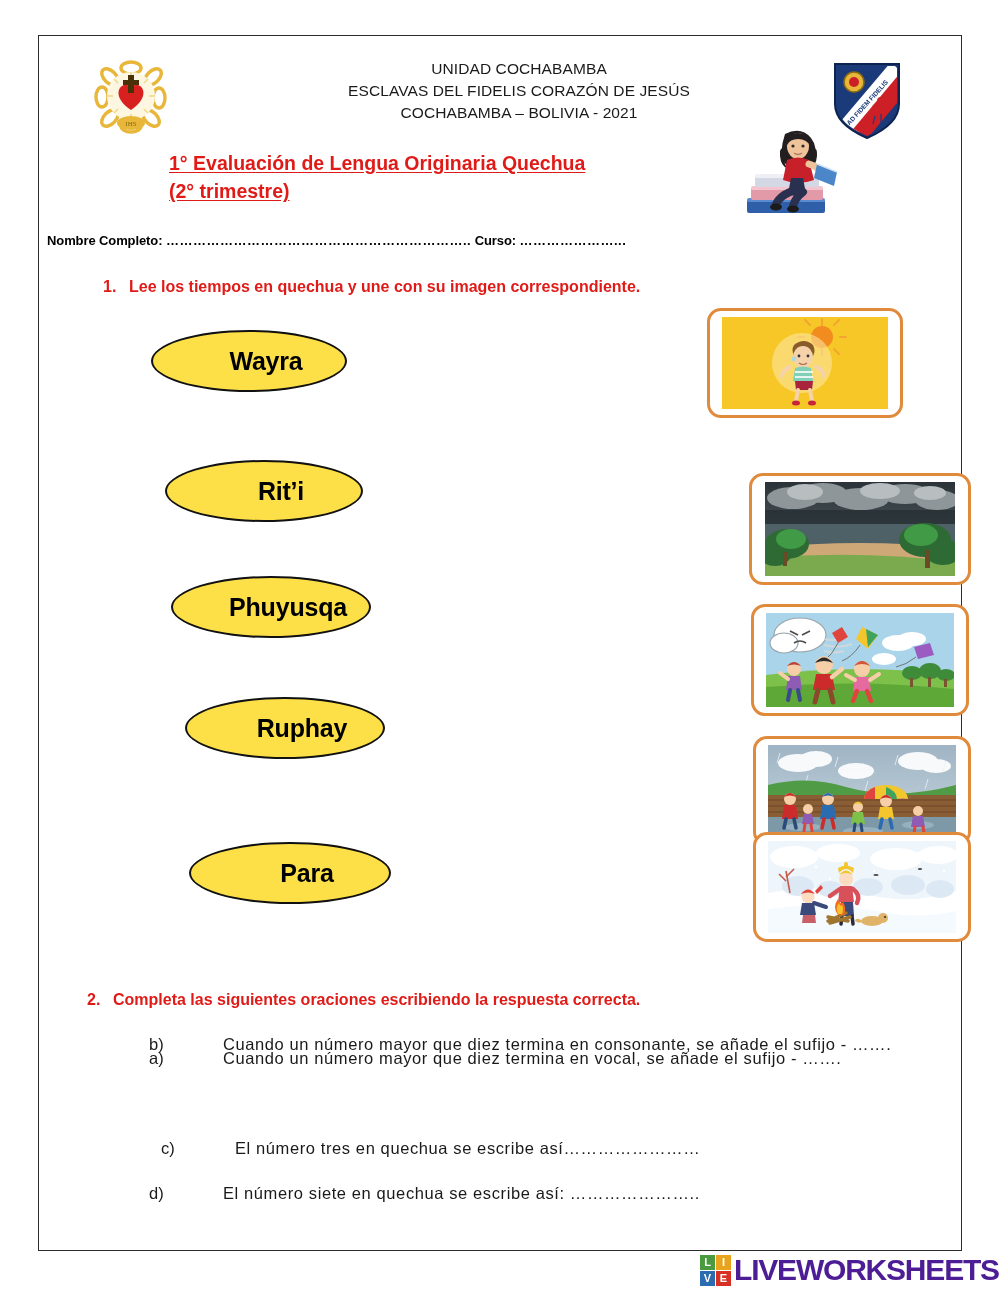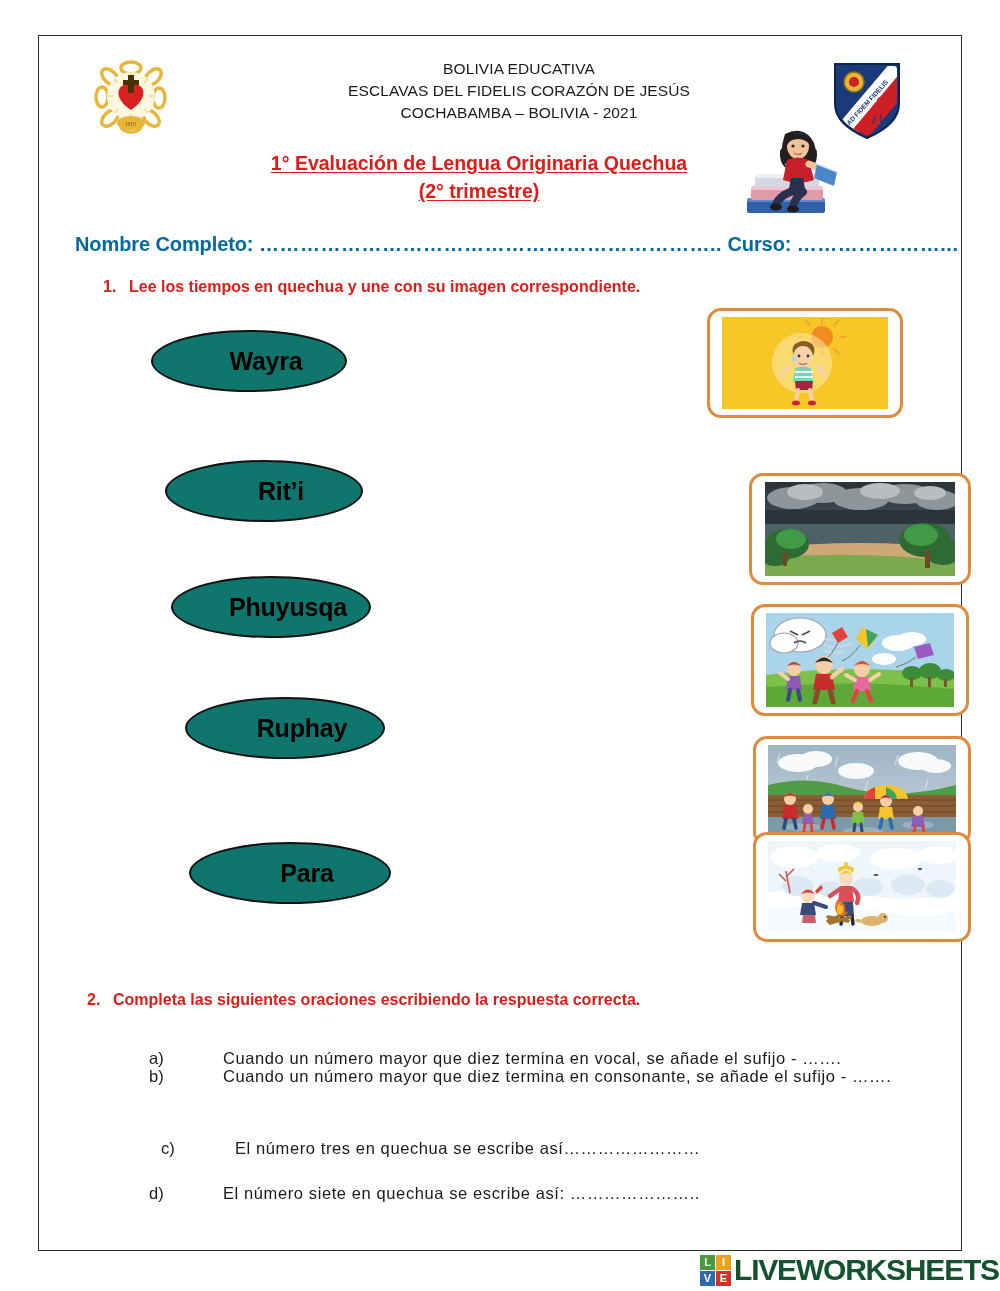--- a/index.html
+++ b/index.html
@@ -46,65 +46,64 @@
     position: absolute;
     left: 790px; top: 22px;
     width: 76px; height: 82px;
   }
 
   
   .title-block {
     position: absolute;
     left: 130px; top: 113px;
     width: 620px;
-    text-align: center;
     color: #e01b17;
     font-weight: bold;
     font-size: 19.5px;
     line-height: 1.45;
   }
   .title-block span {
     text-decoration: underline;
     text-underline-offset: 2px;
   }
   .girl-books {
     position: absolute;
     left: 694px; top: 76px;
     width: 108px; height: 118px;
   }
 
   
   .name-line {
     position: absolute;
-    left: 36px; top: 197px;
+    left: 8px; top: 197px;
     width: 880px;
-    font-size: 20px;
+    font-size: 13px;
     font-weight: bold;
-    color: #0369a1;
+    color: #000000;
     white-space: nowrap;
     letter-spacing: -.1px;
   }
   .name-line .dots { font-weight: bold; letter-spacing: .5px; }
 
   
   .instr {
     position: absolute;
     font-size: 16px;
     font-weight: bold;
     color: #e01b17;
     white-space: nowrap;
   }
   .instr .num { display: inline-block; width: 26px; }
   #instr1 { left: 44px; top: 242px; margin-left: 20px; }
   #instr2 { left: 48px; top: 955px; }
 
   
   .oval {
     position: absolute;
-    background: #0f766e;
+    background: #fde047;
     border: 2.2px solid #111111;
     border-radius: 50%;
     display: flex;
     align-items: center;
     color: #000;
     font-weight: bold;
     font-size: 25px;
     letter-spacing: -.2px;
   }
   .oval span { width: 100%; text-align: center; padding-left: 34px; }
@@ -151,21 +150,21 @@
     margin-right: 3px;
   }
   .lw-tile {
     display: flex; align-items: center; justify-content: center;
     font-size: 11px; font-weight: bold; color: #ffffff;
     font-family: "Liberation Sans", sans-serif;
   }
   .lw-word {
     font-size: 30px;
     font-weight: bold;
-    color: #14532d;
+    color: #4c1d95;
     letter-spacing: -1.2px;
     font-family: "Liberation Sans", sans-serif;
   }
 </style>
 </head>
 <body>
 
 <div id="page">
   <div id="sheet">
 
@@ -193,21 +192,21 @@
             <line x1="25" y1="25" x2="29" y2="29"></line>
         </g>
         <path d="M42 56 C28 47 27 36 33 32 C37 29 41 32 42 35 C43 32 47 29 51 32 C57 36 56 47 42 56 Z" fill="#d8201e"></path>
         <path d="M39 21 h6 v5 h5 v5 h-5 v8 h-6 v-8 h-5 v-5 h5 z" fill="#4a3208"></path>
         <ellipse cx="42" cy="69" rx="14" ry="7" fill="#e8b73a"></ellipse>
         <text x="42" y="72" font-size="7" font-family="Liberation Serif, serif" fill="#8a6a12" text-anchor="middle">IHS</text>
       </svg>
     </div>
 
     <div class="header-text">
-      <div>BOLIVIA EDUCATIVA</div>
+      <div>UNIDAD COCHABAMBA</div>
       <div>ESCLAVAS DEL FIDELIS CORAZÓN DE JESÚS</div>
       <div>COCHABAMBA – BOLIVIA - 2021</div>
     </div>
 
     <div class="logo-right">
       <svg viewBox="0 0 76 82" width="76" height="82">
         <path d="M6 6 h64 v40 c0 18 -18 28 -32 34 C24 74 6 64 6 46 Z" fill="#1b3a7a" stroke="#0d2350" stroke-width="2"></path>
         <path d="M6 6 h64 v40 c0 18 -18 28 -32 34 C24 74 6 64 6 46 Z" fill="none"></path>
         <clipPath id="shclip">
             <path d="M8 8 h60 v38 c0 17 -17 26 -30 32 C25 72 8 63 8 46 Z"></path>
@@ -613,21 +612,21 @@
       </div>
     </div>
 
     <div class="instr" id="instr2">
       <span class="num">2.</span><span>Completa las siguientes oraciones escribiendo la respuesta correcta.</span>
     </div>
 
     <div class="qitem" style="left:110px; top:1013px;">
       <span class="letter">a)</span><span class="dotfill">Cuando un número mayor que diez termina en vocal, se añade el sufijo - …….</span>
     </div>
-    <div class="qitem" style="left:110px; top:1031px;">
+    <div class="qitem" style="left:110px; top:999px;">
       <span class="letter">b)</span><span class="dotfill">Cuando un número mayor que diez termina en consonante, se añade el sufijo - …….</span>
     </div>
     <div class="qitem" style="left:122px; top:1103px;">
       <span class="letter">c)</span><span class="dotfill">El número tres en quechua se escribe así……………………</span>
     </div>
     <div class="qitem" style="left:110px; top:1148px;">
       <span class="letter">d)</span><span class="dotfill">El número siete en quechua se escribe así: …………………..</span>
     </div>
 
   </div>

